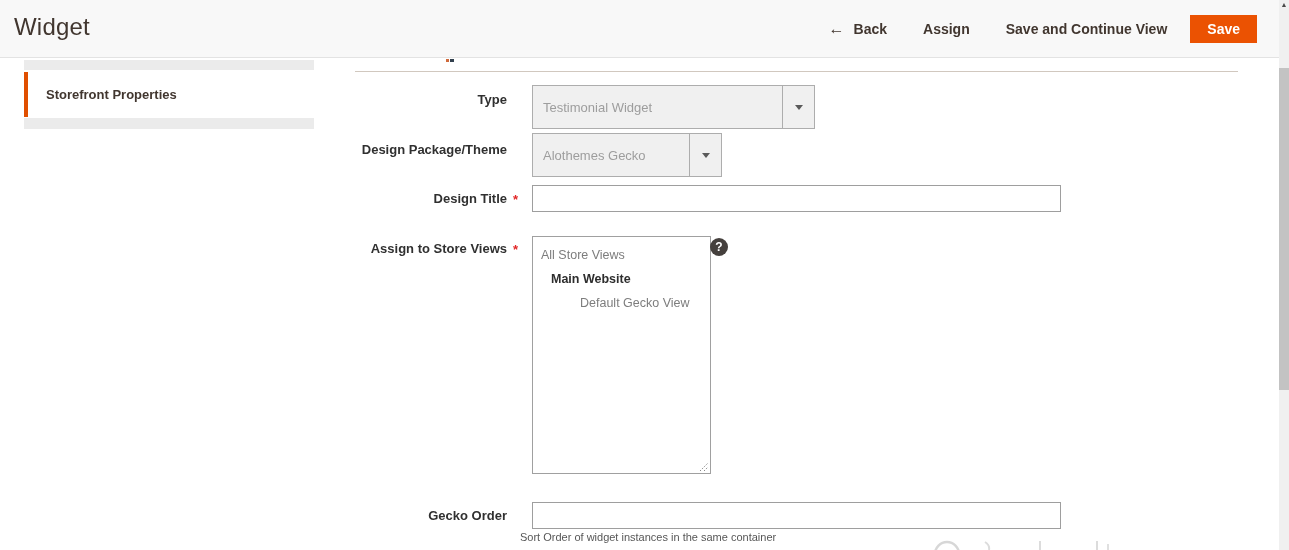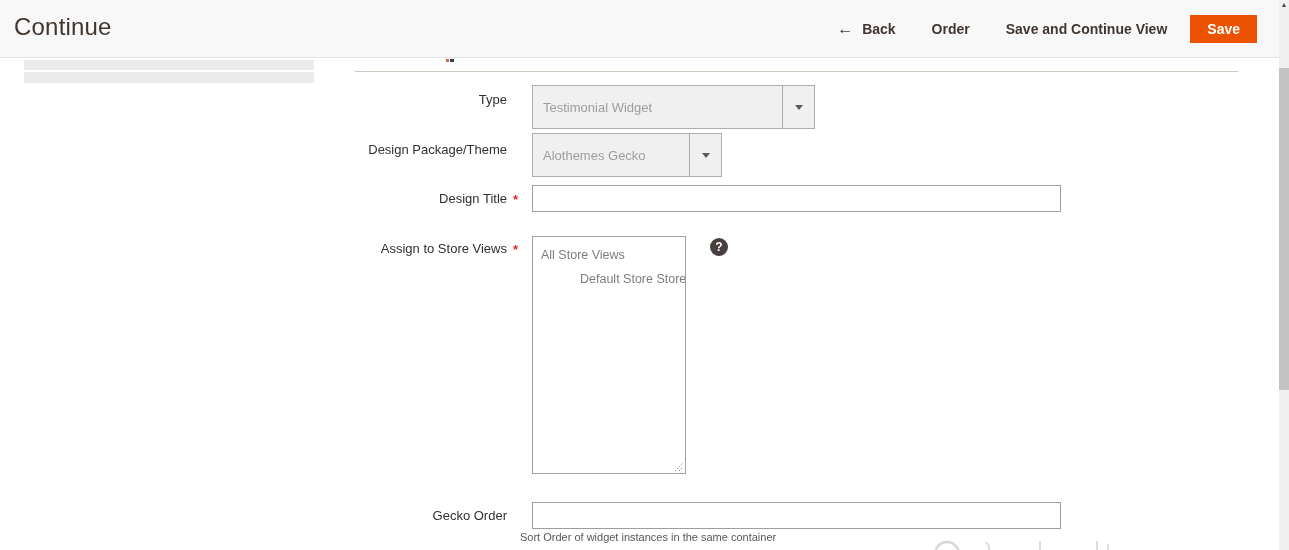--- a/index.html
+++ b/index.html
@@ -44,21 +44,21 @@
     font-size:13px; font-weight:600; color:#41362f; cursor:pointer;
     margin-bottom:1px;
   }
   .tab-strip-bottom { height:11px; background:#ebebeb; }
 
   
   .divider { position:absolute; left:355px; top:71px; width:883px; height:1px; background:#d1c8bf; }
 
   .row-label {
     position:absolute; left:355px; width:152px; text-align:right;
-    font-size:13px; font-weight:400; color:#303030; white-space:nowrap;
+    font-size:13px; font-weight:700; color:#303030; white-space:nowrap;
   }
   .req {
     position:absolute; left:513px;
     font-size:13px; font-weight:600; color:#e22626;
   }
 
   .select-disabled {
     position:absolute; left:532px; height:44px;
     background:#f0f0f0; border:1px solid #adadad;
     color:#9d9d9d; font-size:13px;
@@ -79,21 +79,21 @@
 
   .text-input {
     position:absolute; left:532px; width:529px; height:27px;
     border:1px solid #9e9e9e; background:#fff;
     font-family:inherit; font-size:13px; color:#303030; padding:0 8px; outline:none;
   }
   .input-widget-title { top:185px; }
   .input-sort-order   { top:502px; }
 
   .multiselect {
-    position:absolute; left:532px; top:236px; width:154px; height:238px;
+    position:absolute; left:532px; top:236px; width:179px; height:238px;
     border:1px solid #a0a0a0; background:#fff; padding-top:6px; overflow:hidden;
   }
   .ms-option {
     font-size:12.5px; line-height:24px; color:#7d7d7d;
     white-space:nowrap; cursor:pointer;
   }
   .ms-bold { font-weight:700; color:#2e2e2e; }
   .ind-0 { padding-left:8px; }
   .ind-1 { padding-left:18px; }
   .ind-2 { padding-left:30px; }
@@ -126,34 +126,37 @@
 
   
   .clip-artifact-orange { position:absolute; left:446px; top:59px; width:3px; height:3px; background:#cf6a3c; }
   .clip-artifact-dark   { position:absolute; left:450px; top:59px; width:4px; height:3px; background:#32404e; }
   .watermark { position:absolute; left:925px; top:537px; width:210px; height:13px; }
 </style>
 </head>
 <body>
 
 <div class="header">
-  <div class="page-title">Continue</div>
+  <div class="page-title">Widget</div>
   <div class="header-actions">
     <div class="action-link back-link">
       <span class="back-arrow">←</span>
       <span>Back</span>
     </div>
-    <div class="action-link">Order</div>
+    <div class="action-link">Assign</div>
     <div class="action-link">Save and Continue View</div>
     <button class="save-btn">Save</button>
   </div>
 </div>
 
 <div class="sidebar">
   <div class="tab-strip-top"></div>
+  <div class="tab-active">
+    <span>Storefront Properties</span>
+  </div>
   <div class="tab-strip-bottom"></div>
 </div>
 
 <div class="divider"></div>
 
 <span class="clip-artifact-orange"></span>
 <span class="clip-artifact-dark"></span>
 
 <div class="row-label" style="top:92px">Type</div>
 <div class="select-disabled select-type">
@@ -172,21 +175,22 @@
 </div>
 
 <div class="row-label" style="top:191px">Design Title</div>
 <span class="req" style="top:192px">*</span>
 <input class="text-input input-widget-title" type="text" value="" style="">
 
 <div class="row-label" style="top:241px">Assign to Store Views</div>
 <span class="req" style="top:242px">*</span>
 <div class="multiselect">
   <div class="ms-option ind-0">All Store Views</div>
-  <div class="ms-option ind-3">Default Store Store</div>
+  <div class="ms-option ms-bold ind-1">Main Website</div>
+  <div class="ms-option ind-3">Default Gecko View</div>
   <svg class="resize-handle" viewBox="0 0 12 12">
     <line x1="3" y1="11" x2="11" y2="3" stroke="#8a8a8a" stroke-width="1" stroke-dasharray="1.5,1.5"></line>
     <line x1="7" y1="11" x2="11" y2="7" stroke="#8a8a8a" stroke-width="1" stroke-dasharray="1.5,1.5"></line>
   </svg>
 </div>
 <div class="help-icon">
   <span>?</span>
 </div>
 
 <div class="row-label" style="top:508px">Gecko Order</div>

